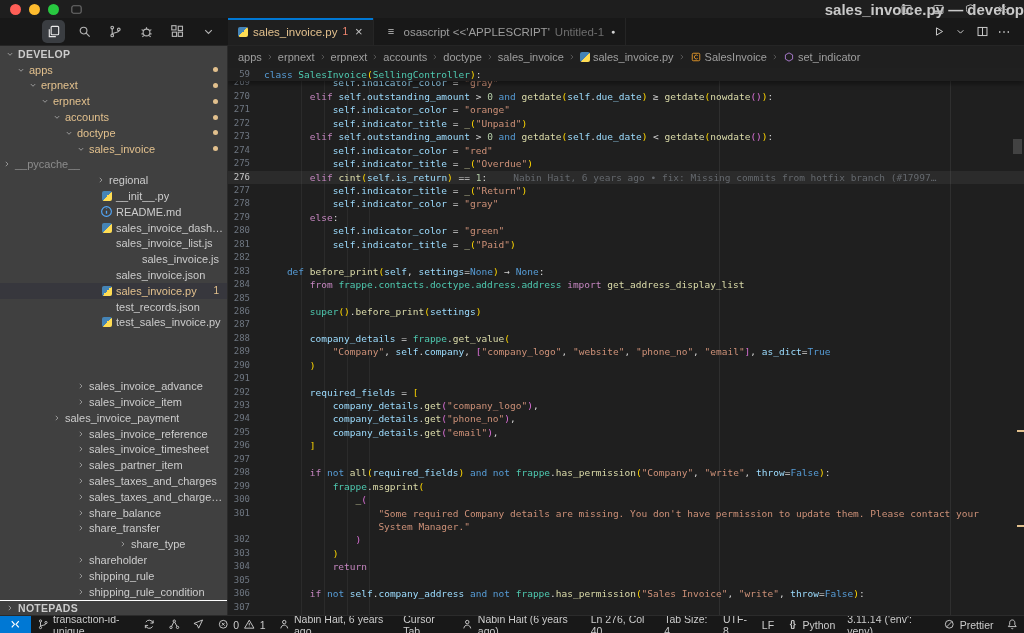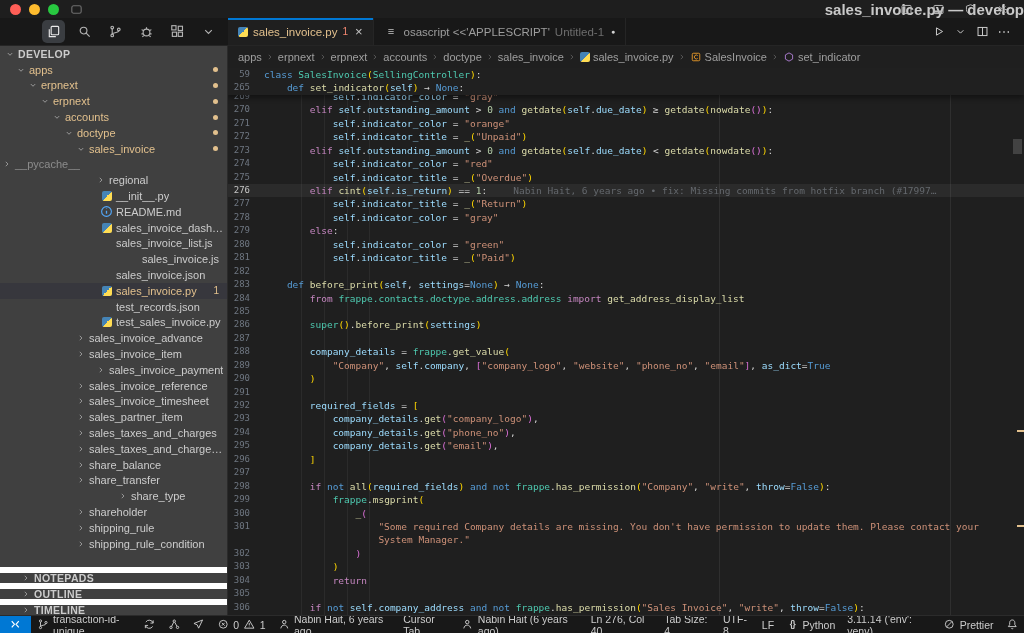--- a/index.html
+++ b/index.html
@@ -41,21 +41,21 @@
   .tchev{width:13px;flex:none;display:flex;align-items:center;justify-content:center;color:#b7b7b7}
   .tchev .icn{width:10px;height:10px}
   .tlab{white-space:nowrap;overflow:hidden;text-overflow:ellipsis;padding-left:2px}
   .tlab.mod{color:#e2c08d}
   .tlab.ign{color:#8c8c8c}
   .tdot{position:absolute;right:9px;width:5px;height:5px;border-radius:50%;background:#e2c08d}
   .tbdg{position:absolute;right:8px;font-size:10px;color:#e2c08d}
   .ticon{width:15px;flex:none;display:flex;align-items:center;justify-content:center}
   .spacer{flex:1}
   .srow{height:16px;display:flex;align-items:center;font-size:10.5px;font-weight:bold;
-    border-top:6px solid #ffffff;padding-left:19px;letter-spacing:.3px;flex:none}
+    border-top:1px solid #ffffff;padding-left:3px;letter-spacing:.3px;flex:none}
   
   .editor{flex:1;display:flex;flex-direction:column;background:#1f1f1f;min-width:0}
   .breadcrumbs{height:22px;display:flex;align-items:center;font-size:11px;color:#9f9f9f;padding-left:10px}
   .bitem{display:flex;align-items:center;gap:3px;white-space:nowrap}
   .bitem .icn{width:12px;height:12px}
   .bsep{color:#686868;margin:0 3px;font-size:11px;display:flex}
   .bsep .icn{width:10px;height:10px}
   .codewrap{position:relative;height:547px;overflow:hidden}
   .guide{position:absolute;top:0;bottom:0;width:1px;background:#2b2b2b;z-index:0}
   .ruler{position:absolute;top:0;bottom:0;width:1px;background:#2f2f2f;z-index:0}
@@ -403,41 +403,41 @@
           </span>
           <span class="tlab">test_records.json</span>
         </div>
         <div class="trow" style="padding-left: 86px;">
           <span class="tchev"></span>
           <span class="ticon">
             <span class="pyic"></span>
           </span>
           <span class="tlab">test_sales_invoice.py</span>
         </div>
-        <div class="trow" style="padding-left: 74px;">
+        <div class="trow" style="padding-left: 74px; margin-top: 48px;">
           <span class="tchev">
             <span class="icn icn-chevron-right">
               <svg viewBox="0 0 16 16" fill="none" stroke="currentColor" stroke-width="1.2">
                 <path d="M6 4.5L9.5 8L6 11.5"></path>
               </svg>
             </span>
           </span>
           <span class="tlab">sales_invoice_advance</span>
         </div>
         <div class="trow" style="padding-left: 74px;">
           <span class="tchev">
             <span class="icn icn-chevron-right">
               <svg viewBox="0 0 16 16" fill="none" stroke="currentColor" stroke-width="1.2">
                 <path d="M6 4.5L9.5 8L6 11.5"></path>
               </svg>
             </span>
           </span>
           <span class="tlab">sales_invoice_item</span>
         </div>
-        <div class="trow" style="padding-left: 94px;">
+        <div class="trow" style="padding-left: 50px;">
           <span class="tchev">
             <span class="icn icn-chevron-right">
               <svg viewBox="0 0 16 16" fill="none" stroke="currentColor" stroke-width="1.2">
                 <path d="M6 4.5L9.5 8L6 11.5"></path>
               </svg>
             </span>
           </span>
           <span class="tlab">sales_invoice_payment</span>
         </div>
         <div class="trow" style="padding-left: 74px;">
@@ -687,24 +687,20 @@
       <div class="guide" style="left:73px"></div>
       <div class="guide" style="left:96px"></div>
       <div class="guide" style="left:119px"></div>
       <div class="guide" style="left:141px"></div>
       <div class="ruler" style="left:491px"></div>
       <div class="ruler" style="left:722px"></div>
       <div id="sticky">
           <div class="cl">
             <span class="ln">59</span>
             <span class="ct"><span class="tk-kw">class </span><span class="tk-ty">SalesInvoice</span><span class="tk-b1">(</span><span class="tk-ty">SellingController</span><span class="tk-b1">)</span><span class="tk-pl">:</span></span>
-          </div>
-          <div class="cl">
-            <span class="ln">265</span>
-            <span class="ct">    <span class="tk-kw">def </span><span class="tk-fn">set_indicator</span><span class="tk-b1">(</span><span class="tk-vr">self</span><span class="tk-b1">)</span><span class="tk-pl"> → </span><span class="tk-kw">None</span><span class="tk-pl">:</span></span>
           </div>
         </div>
       <div id="lines">
           <div class="cl clip">
             <span class="ln">269</span>
             <span class="ct">            <span class="tk-vr">self</span><span class="tk-pl">.</span><span class="tk-vr">indicator_color</span><span class="tk-pl"> = </span><span class="tk-st">"gray"</span></span>
           </div>
           <div class="cl">
             <span class="ln">270</span>
             <span class="ct">        <span class="tk-ct">elif </span><span class="tk-vr">self</span><span class="tk-pl">.</span><span class="tk-vr">outstanding_amount</span><span class="tk-pl"> &gt; </span><span class="tk-nu">0</span><span class="tk-kw"> and </span><span class="tk-fn">getdate</span><span class="tk-b1">(</span><span class="tk-vr">self</span><span class="tk-pl">.</span><span class="tk-vr">due_date</span><span class="tk-b1">)</span><span class="tk-pl"> ≥ </span><span class="tk-fn">getdate</span><span class="tk-b1">(</span><span class="tk-fn">nowdate</span><span class="tk-b2">()</span><span class="tk-b1">)</span><span class="tk-pl">:</span></span>

